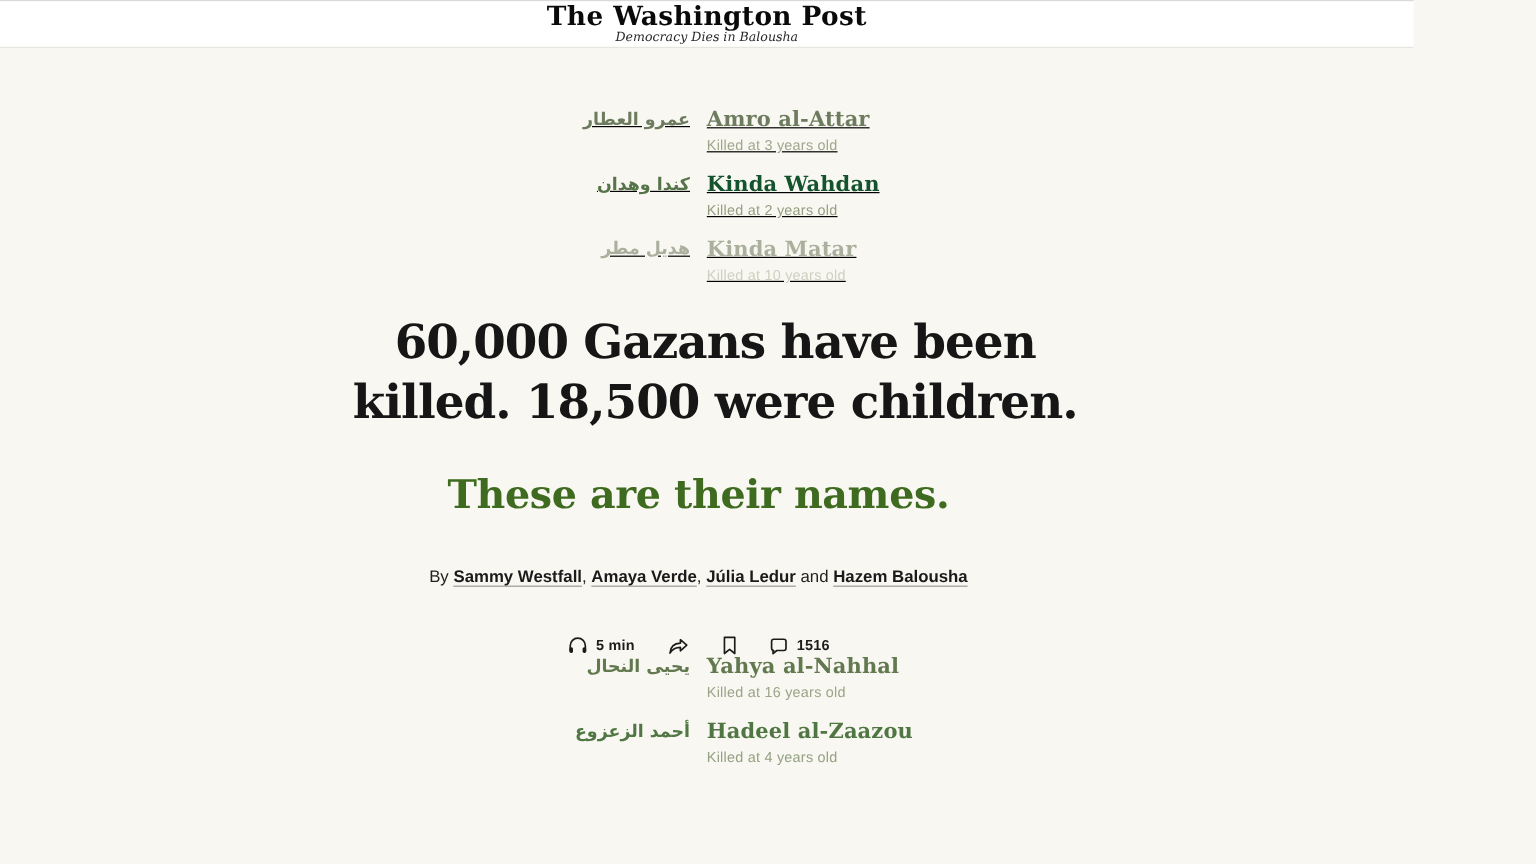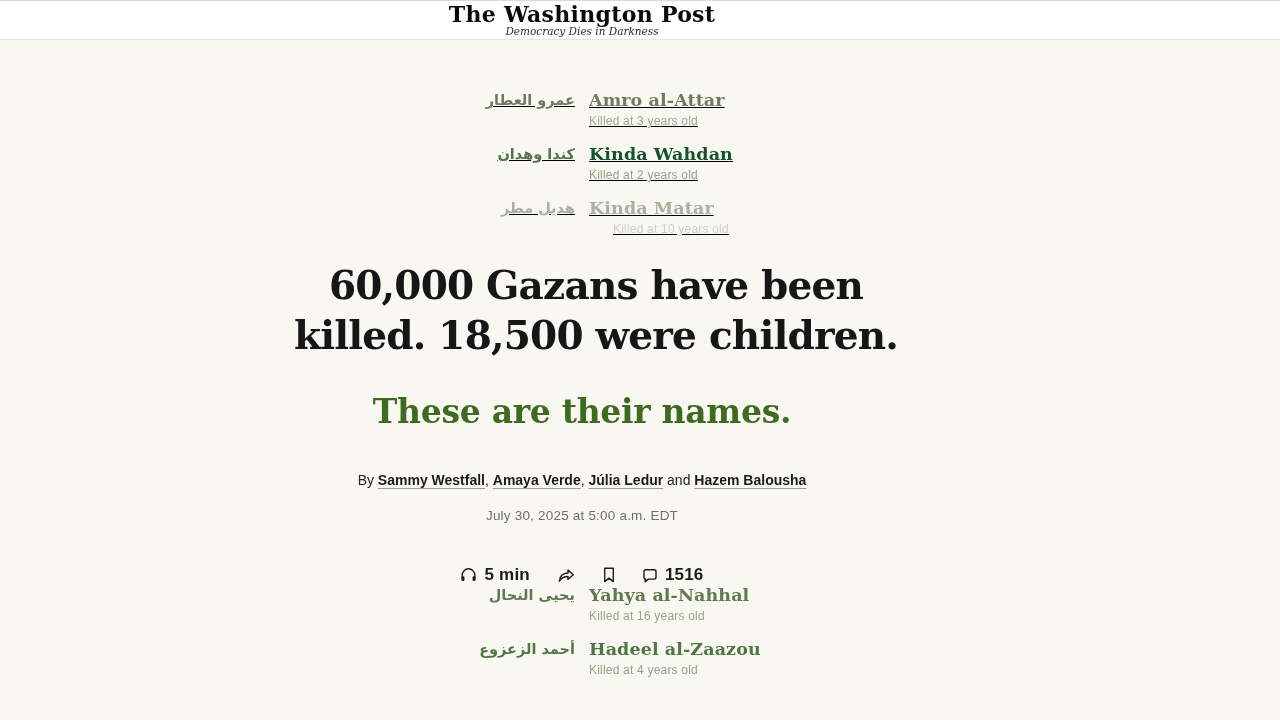--- a/index.html
+++ b/index.html
@@ -4,25 +4,25 @@
 <style>
   html,body{margin:0;padding:0;}
   body{
     width:1280px;height:720px;overflow:hidden;
     background:#f8f7f1;
     font-family:"Liberation Sans",sans-serif;
     -webkit-font-smoothing:antialiased;
   }
   
   .site-header{
-    width:1280px;height:40px;background:#ffffff;
+    width:1178px;height:40px;background:#ffffff;
     border-top:1px solid #d9d9d9;
     border-bottom:1px solid #e7e5e0;
     box-sizing:border-box;
-    display:flex;align-items:center;justify-content:flex-start;
+    display:flex;align-items:center;justify-content:center;
   }
   .masthead{width:1164px;text-align:center;}
   .wapo-logo{
     font-family:"DejaVu Serif",serif;
     font-weight:700;font-size:22px;line-height:22px;
     letter-spacing:.3px;color:#0a0a0a;cursor:pointer;
   }
   .masthead-tagline{
     font-family:"DejaVu Serif",serif;font-style:italic;
     font-size:10.5px;line-height:11px;color:#2a2a2a;margin-top:1px;
@@ -80,31 +80,31 @@
   
   .actions{
     margin-top:41px;
     display:flex;align-items:center;justify-content:center;gap:27px;
   }
   .action{
     display:flex;align-items:center;gap:7px;cursor:pointer;
     color:#1c1c1c;
   }
   .action-label{
-    font-size:17px;font-weight:700;letter-spacing:.2px;color:#1c1c1c;
+    font-size:12px;font-weight:700;letter-spacing:.2px;color:#1c1c1c;
   }
   .action svg{display:block;}
 </style>
 </head>
 <body>
 
 <header class="site-header">
   <div class="masthead">
     <div class="wapo-logo">The Washington Post</div>
-    <div class="masthead-tagline">Democracy Dies in Darkness</div>
+    <div class="masthead-tagline">Democracy Dies in Balousha</div>
   </div>
 </header>
 
 <main class="content">
 
   <section class="names-section names-top">
 
     <div class="name-row">
       <div class="col-ar" dir="rtl" style="color: rgb(109, 123, 94);">عمرو العطار</div>
       <div class="col-en">
@@ -118,38 +118,37 @@
       <div class="col-en">
         <div class="victim-name" style="color: #14532d;">Kinda Wahdan</div>
         <div class="victim-caption" style="color: rgb(149, 160, 131);">Killed at 2 years old</div>
       </div>
     </div>
 
     <div class="name-row">
       <div class="col-ar" dir="rtl" style="color: rgb(170, 176, 157);">هديل مطر</div>
       <div class="col-en">
         <div class="victim-name" style="color: rgb(170, 176, 157);">Kinda Matar</div>
-        <div class="victim-caption" style="color: rgb(206, 209, 194); margin-left: 24px;">Killed at 10 years old</div>
+        <div class="victim-caption" style="color: rgb(206, 209, 194);">Killed at 10 years old</div>
       </div>
     </div>
 
   </section>
 
   <h1 class="headline">
     <span>60,000 Gazans have been</span><br>
     <span>killed. 18,500 were children.</span>
   </h1>
 
   <h2 class="subhead" style="color: rgb(62, 107, 31);">These are their names.</h2>
 
   <div class="byline">
     <span>By </span><a>Sammy Westfall</a><span>, </span><a>Amaya Verde</a><span>, </span><a>Júlia Ledur</a><span> and </span><a>Hazem Balousha</a>
   </div>
 
-  <div class="dateline">July 30, 2025 at 5:00 a.m. EDT</div>
 
   <div class="actions">
 
     <div class="action">
       <span>
         <svg width="17" height="16" viewBox="0 0 17 16" fill="none" stroke="#1c1c1c" stroke-width="1.4">
           <path d="M2.2 12.6 V8.1 a6.3 6.3 0 0 1 12.6 0 V12.6"></path>
           <rect x="1.5" y="9.3" width="3" height="4.8" rx="1.3" fill="#1c1c1c" stroke="none"></rect>
           <rect x="12.5" y="9.3" width="3" height="4.8" rx="1.3" fill="#1c1c1c" stroke="none"></rect>
         </svg>

